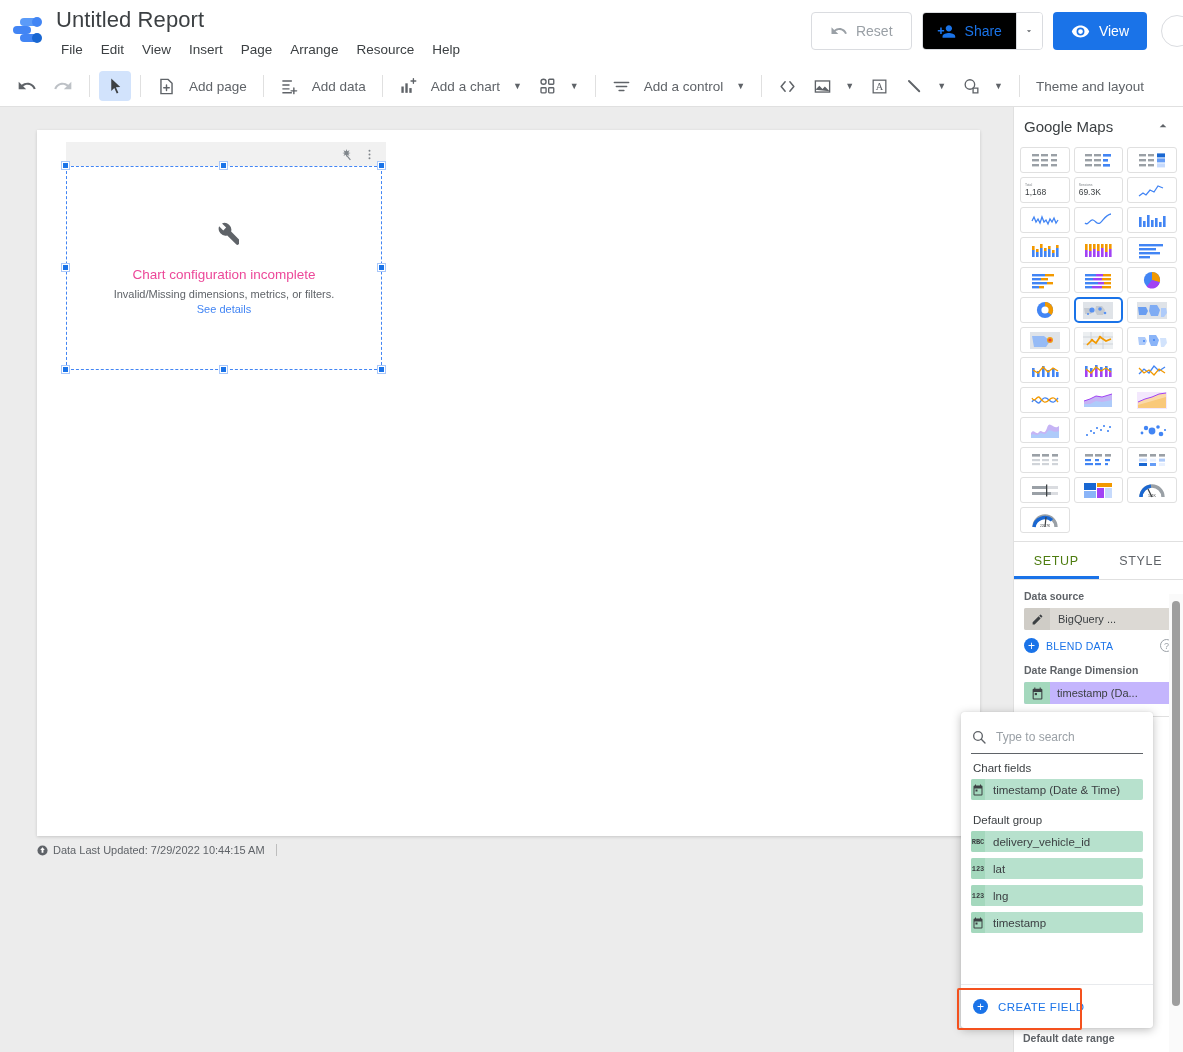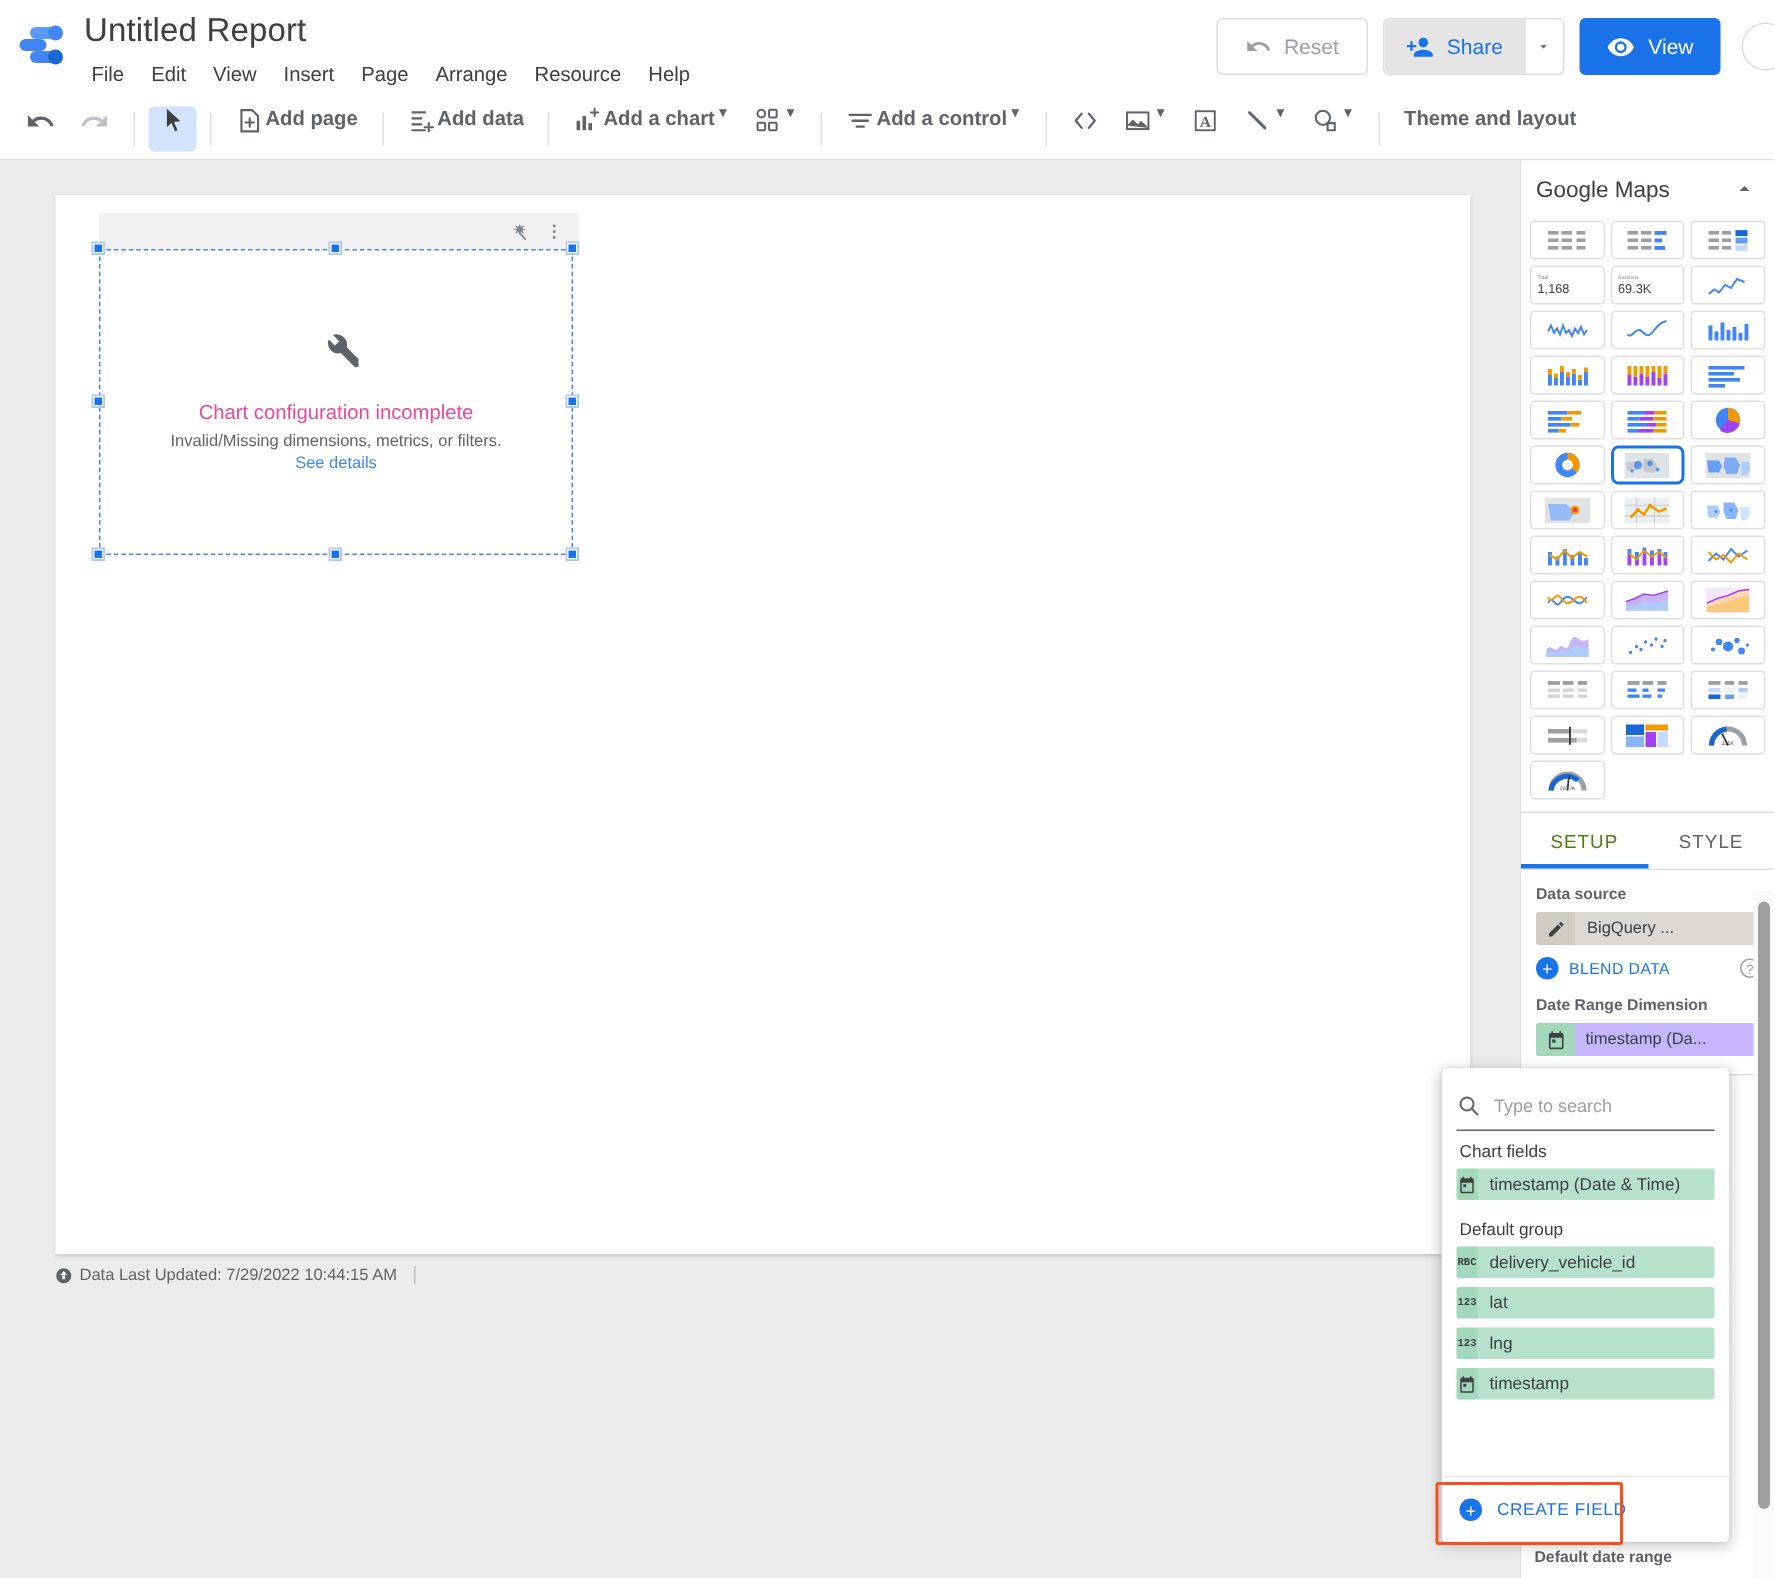--- a/index.html
+++ b/index.html
@@ -44,21 +44,21 @@
     padding-right: 8px;
   }
   .btn-reset {
     display: flex; align-items: center; gap: 8px;
     height: 38px; padding: 0 18px; border: 1px solid #dadce0; border-radius: 4px;
     color: #9aa0a6; font-size: 14px; background: #fff; cursor: default;
   }
   .btn-share-wrap { display: flex; align-items: stretch; height: 38px; border: 1px solid #dadce0; border-radius: 4px; overflow: hidden; }
   .btn-share {
     display: flex; align-items: center; gap: 9px; padding: 0 14px; color: #1a73e8;
-    font-size: 14px; background: #e5e5e5; cursor: pointer;
+    font-size: 14px; background: #000000; cursor: pointer;
   }
   .btn-share-caret {
     width: 26px; display: flex; align-items: center; justify-content: center;
     border-left: 1px solid #dadce0; background: #fff; cursor: pointer;
   }
   .btn-view {
     display: flex; align-items: center; gap: 9px; height: 38px; padding: 0 18px;
     background: #1a73e8; color: #fff; border-radius: 4px; font-size: 14px; cursor: pointer;
   }
   .avatar {
@@ -66,22 +66,22 @@
     background: #fff; margin-left: 4px; margin-right: -18px;
   }
 
   
   .toolbar {
     position: absolute; top: 66px; left: 0; width: 1183px; height: 41px;
     background: #fff; border-bottom: 1px solid #e0e0e0;
     display: flex; align-items: center; padding-left: 10px; gap: 2px;
   }
   .tb-btn {
-    display: flex; align-items: flex-start; gap: 1px; height: 30px; padding: 0 7px;
-    border-radius: 4px; cursor: pointer; color: #5f6368; font-size: 13.5px; white-space: nowrap; font-weight: bold;
+    display: flex; align-items: center; gap: 13px; height: 30px; padding: 0 7px;
+    border-radius: 4px; cursor: pointer; color: #5f6368; font-size: 13.5px; white-space: nowrap;
   }
   .tb-btn.active { background: #d2e3fc; }
   .tb-sep { width: 1px; height: 22px; background: #e0e0e0; margin: 0 7px; flex: none; }
   .caret { font-size: 9px; color: #5f6368; line-height: 1; }
 
   
   .canvas-area {
     position: absolute; top: 107px; left: 0; width: 1013px; height: 945px;
     background: #ececec; overflow: hidden;
   }

